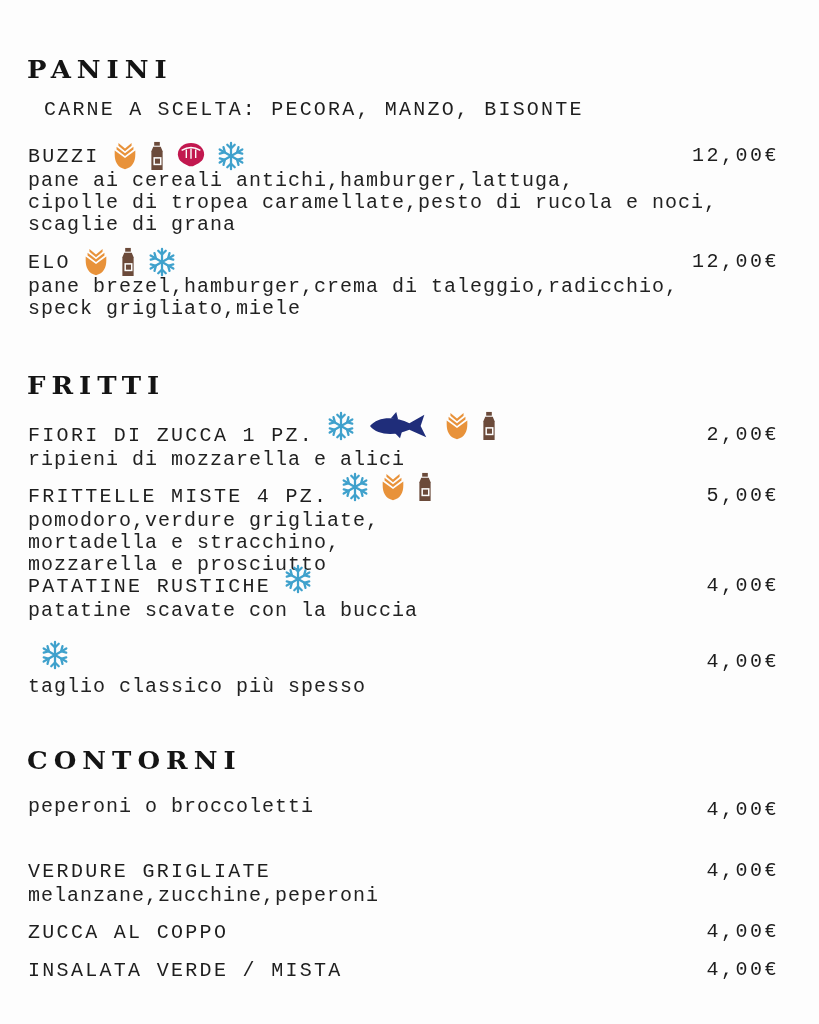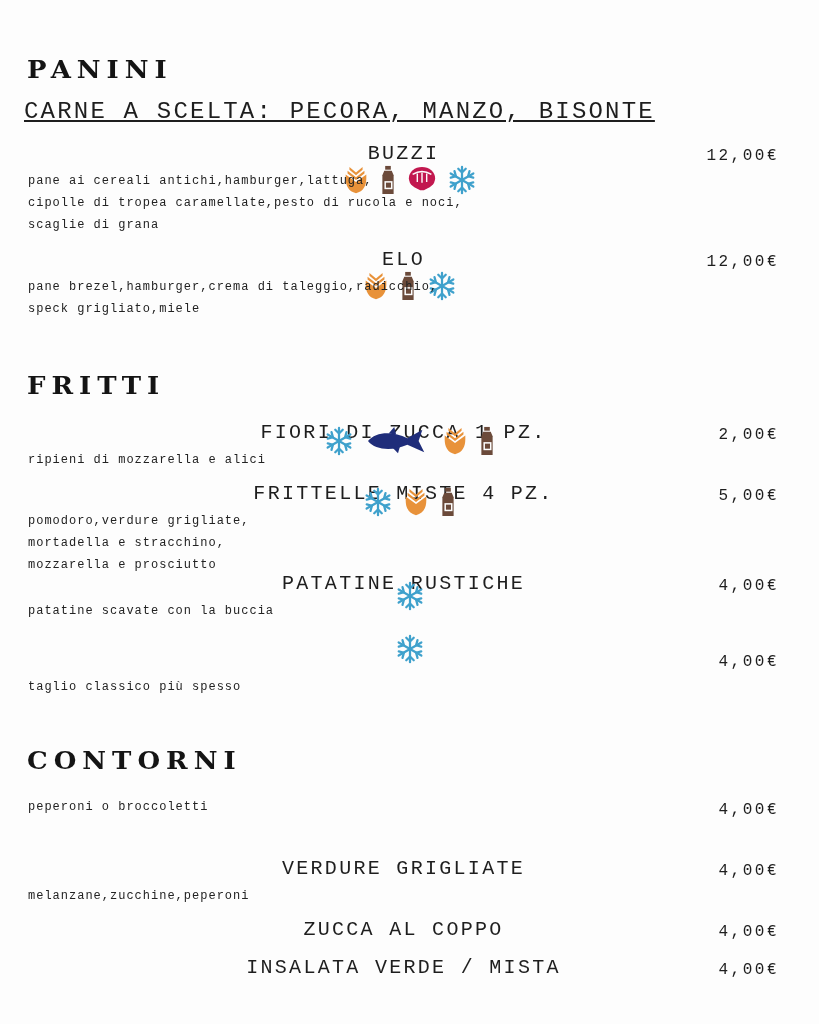--- a/index.html
+++ b/index.html
@@ -8,36 +8,36 @@
     font-family: "Liberation Mono", "DejaVu Sans Mono", monospace;
     position: relative; overflow: hidden;
   }
   .section-title {
     position: absolute; left: 27px;
     font-family: "DejaVu Serif", "Liberation Serif", serif;
     font-weight: bold; font-size: 26px; letter-spacing: 6px; color: #141414;
     transform: scaleY(0.95);
   }
   .subtitle {
-    position: absolute; left: 24px; font-size: 24px; letter-spacing: 2.2px; color: #1e1e1e; text-decoration: underline;
+    position: absolute; left: 44px; font-size: 20px; letter-spacing: 2.2px; color: #1e1e1e;
   }
   .item { position: absolute; left: 28px; right: 40px; }
-  .item-head { display: flex; align-items: center; height: 28px; flex-direction: column; }
+  .item-head { display: flex; align-items: center; height: 28px; }
   .item-name { font-size: 20px; letter-spacing: 2.3px; color: #1e1e1e; white-space: nowrap; }
   .icons { display: flex; align-items: center; gap: 10px; margin-left: 12px; }
   .icon { display: inline-block; width: 30px; height: 30px; }
   .icon svg { width: 100%; height: 100%; display: block; }
   .icon.fish { width: 68px; }
   .icon.bottle { width: 18px; }
   .icon.wheat { width: 26px; }
   .price {
-    position: absolute; right: 0; top: 0; font-size: 16px; letter-spacing: 2.5px; color: #1e1e1e;
+    position: absolute; right: 0; top: 0; font-size: 20px; letter-spacing: 2.5px; color: #1e1e1e;
     line-height: 28px;
   }
-  .desc { font-size: 12px; letter-spacing: 1px; line-height: 22px; color: #222; white-space: pre-line; }
+  .desc { font-size: 20px; letter-spacing: 1px; line-height: 22px; color: #222; white-space: pre-line; }
 </style>
 </head>
 <body>
 
 <svg width="0" height="0" style="position:absolute">
   <defs>
     <symbol id="sym-wheat" viewBox="0 0 26 32">
       <path d="M13 30 C5 28 2 22 2 14 L2 10 L13 18 L24 10 L24 14 C24 22 21 28 13 30 Z" fill="#e8923a"></path>
       <path d="M4 6 L13 13 L22 6 L22 9 L13 16 L4 9 Z" fill="#e8923a"></path>
       <path d="M6 2 L13 8 L20 2 L20 5 L13 11 L6 5 Z" fill="#e8923a"></path>

